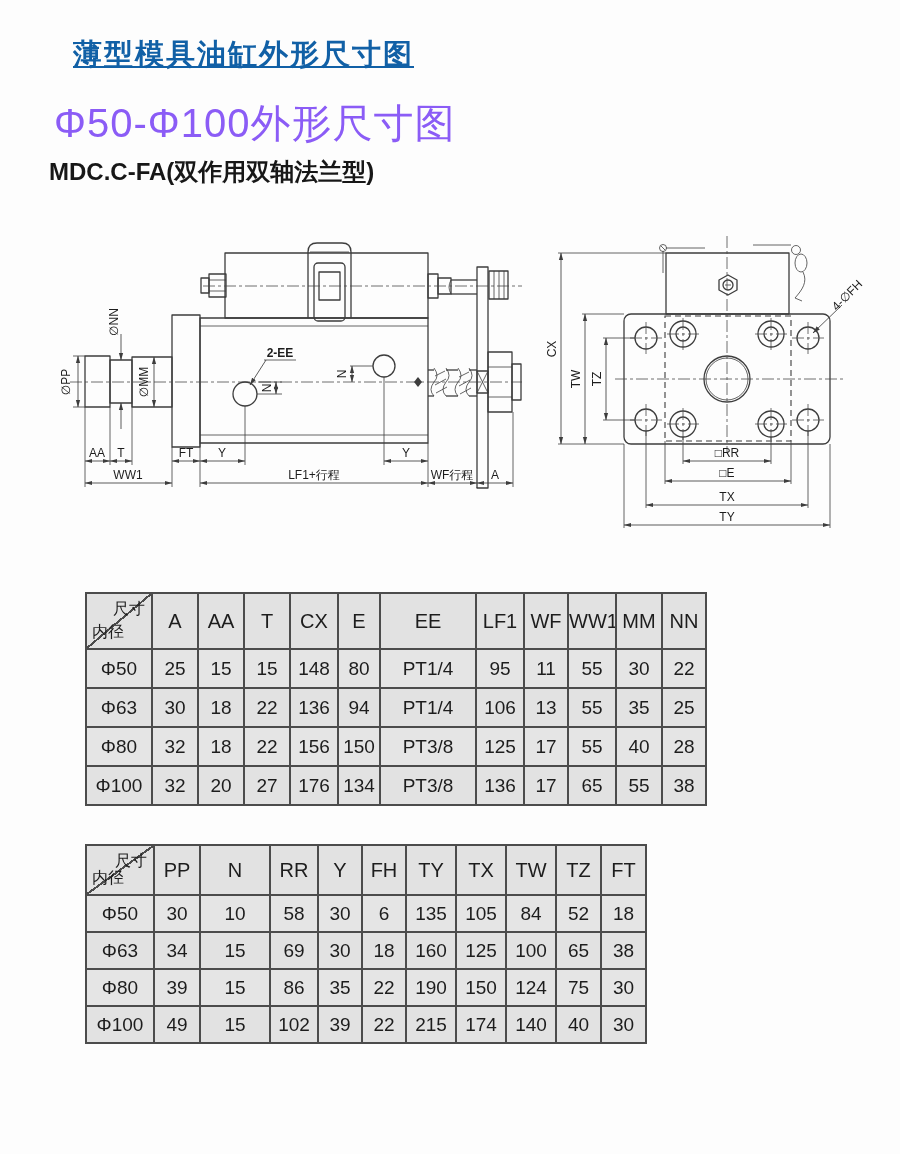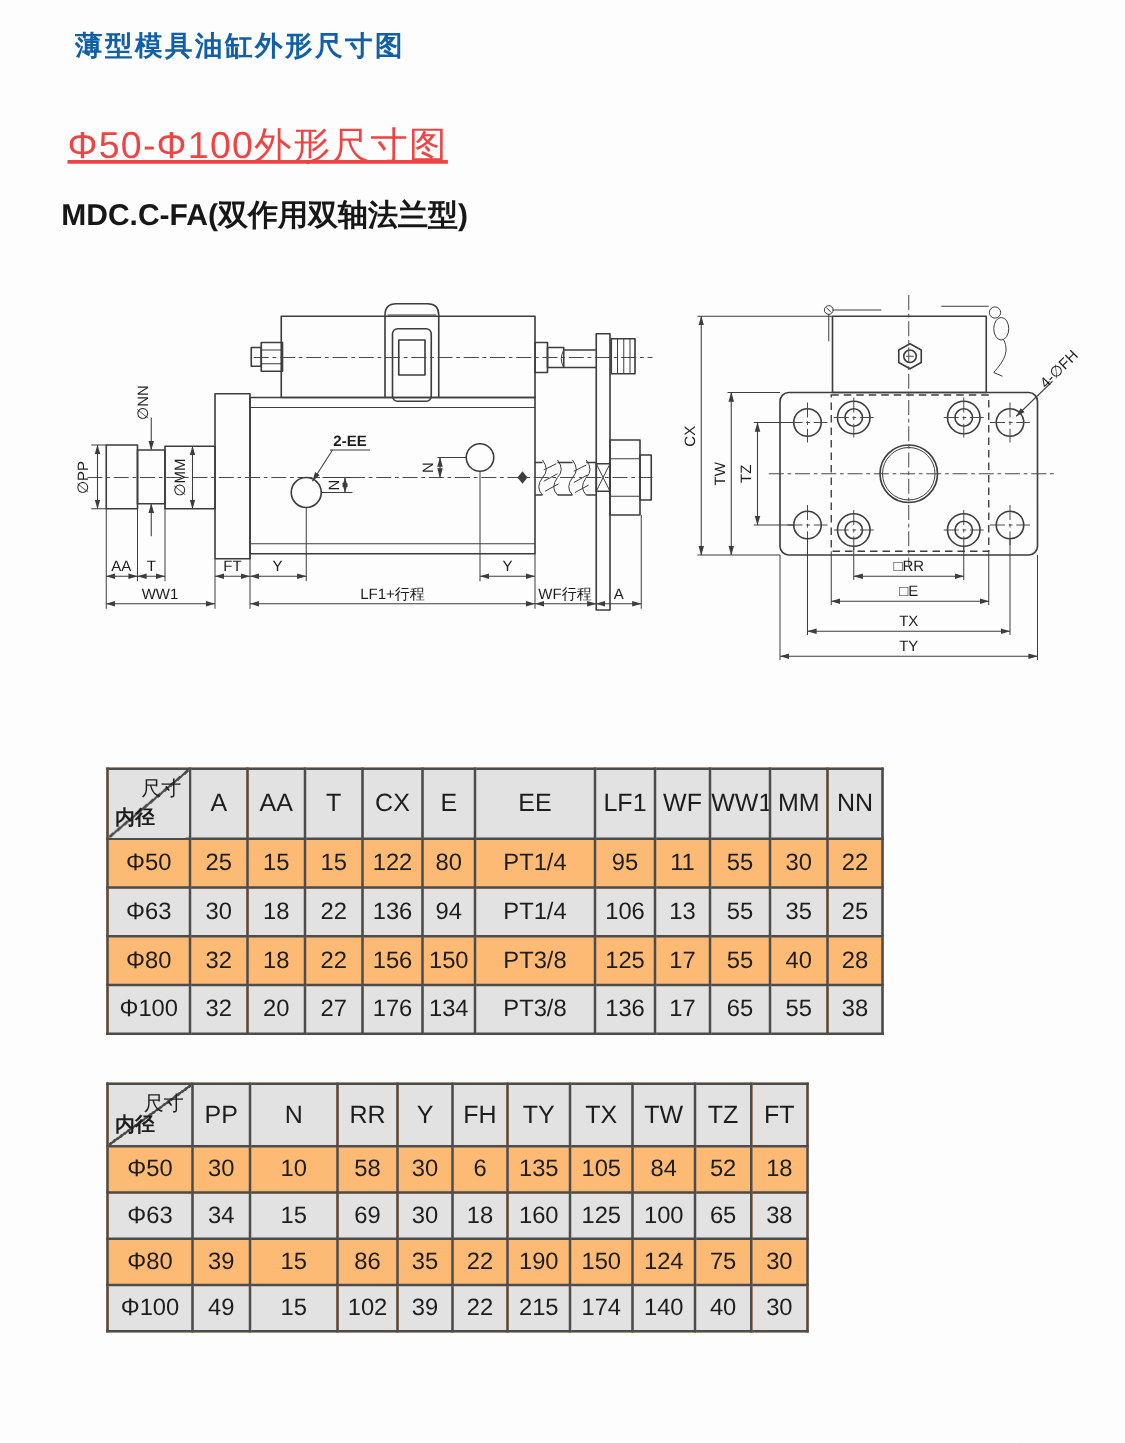--- a/index.html
+++ b/index.html
@@ -1,54 +1,54 @@
 <!DOCTYPE html>
 <html><head>
 <meta charset="utf-8">
 <style>
   html,body{margin:0;padding:0;background:#ffffff;}
   .page{position:relative;width:900px;height:1154px;background:#fdfdfd;
         font-family:"Liberation Sans",sans-serif;overflow:hidden;color:#1c1c1c;}
-  .page-title{position:absolute;left:56px;top:18px;margin:4px;font-size:22px;font-weight:700;
-        color:#1160a6;letter-spacing:2px;}
-  .size-subtitle{position:absolute;left:54px;top:96px;margin:0;font-size:30px;font-weight:500;
-        color:#ef4444;letter-spacing:1px;text-decoration:underline;}
+  .page-title{position:absolute;left:56px;top:18px;margin:17px;font-size:29px;font-weight:700;
+        color:#1160a6;letter-spacing:2px;text-decoration:underline;}
+  .size-subtitle{position:absolute;left:54px;top:96px;margin:0;font-size:40px;font-weight:500;
+        color:#8b5cf6;letter-spacing:1px;}
   .model-line{position:absolute;left:49px;top:156px;margin:0;font-size:24px;font-weight:700;color:#171717;}
 
   .dwg{position:absolute;}
   .dwg-left{left:60px;top:230px;}
   .dwg-right{left:545px;top:228px;}
 
   
   .ln{fill:none;stroke:#3d3d3d;stroke-width:1.3;stroke-linejoin:round;}
   .tn{fill:none;stroke:#3d3d3d;stroke-width:0.8;}
   .cl{fill:none;stroke:#4a4a4a;stroke-width:0.8;stroke-dasharray:12 3 3 3;}
   .dsh{fill:none;stroke:#3d3d3d;stroke-width:1.1;stroke-dasharray:6 4;}
   .dl{stroke:#3d3d3d;stroke-width:0.85;fill:none;}
   text.dim{font:12px "Liberation Sans",sans-serif;fill:#1d1d1d;}
   text.dimb{font:600 12px "Liberation Sans",sans-serif;fill:#1d1d1d;}
   text.dimcn{font:12px "Liberation Sans",sans-serif;fill:#1d1d1d;}
 
   
-  .dim-table{position:absolute;border-collapse:collapse;table-layout:fixed;background:#fdba74;margin-top:22px;}
+  .dim-table{position:absolute;border-collapse:collapse;table-layout:fixed;background:#e5e5e5;}
   .t1{left:85px;top:592px;width:620px;font-size:19px;}
   .t2{left:85px;top:844px;width:560px;font-size:19px;}
   .dim-table th,.dim-table td{border:2px solid #4c4c4c;text-align:center;vertical-align:middle;
         padding:0;font-weight:400;color:#1d1d1d;overflow:hidden;}
   .dim-table th{background:#e2e2e2;font-size:20px;}
   .t1 th{height:54px;}
   .t2 th{height:48px;}
   .t1 td{height:37px;}
   .t2 td{height:35px;}
   .dim-table tr.alt td{background:#e2e2e2;}
   th.diag{position:relative;
         background-image:linear-gradient(to bottom right,
           transparent calc(50% - 1px),#4c4c4c calc(50% - 1px) calc(50% + 1px),transparent calc(50% + 1px));}
   th.diag .dt{position:absolute;top:5px;right:6px;font-size:16px;font-weight:400;}
-  th.diag .db{position:absolute;bottom:5px;left:5px;font-size:16px;font-weight:700;}
+  th.diag .db{position:absolute;bottom:5px;left:5px;font-size:16px;font-weight:400;}
 </style>
 </head>
 <body>
 
 <div class="page">
 
   <h1 class="page-title">薄型模具油缸外形尺寸图</h1>
   <h2 class="size-subtitle">Φ50-Φ100外形尺寸图</h2>
   <h3 class="model-line">MDC.C-FA(双作用双轴法兰型)</h3>
 
@@ -329,21 +329,21 @@
           <th>MM</th>
           <th>NN</th>
         </tr>
       </thead>
       <tbody>
         <tr>
           <td class="bore">Φ50</td>
           <td>25</td>
           <td>15</td>
           <td>15</td>
-          <td>122</td>
+          <td>148</td>
           <td>80</td>
           <td>PT1/4</td>
           <td>95</td>
           <td>11</td>
           <td>55</td>
           <td>30</td>
           <td>22</td>
         </tr>
         <tr class="alt">
           <td class="bore">Φ63</td>

